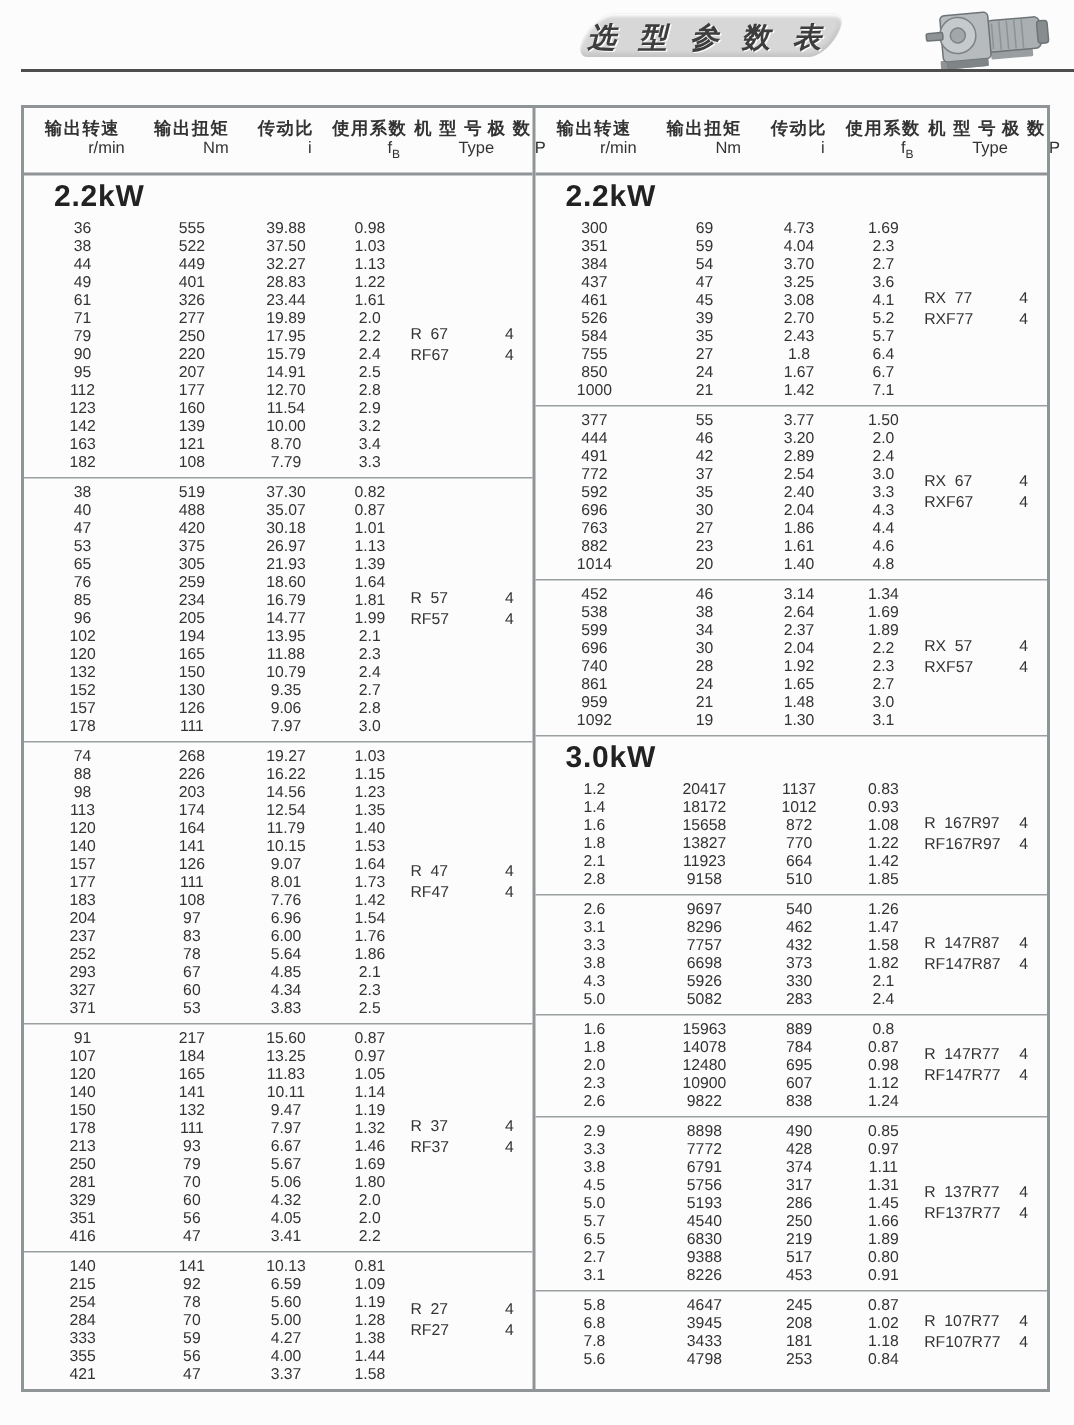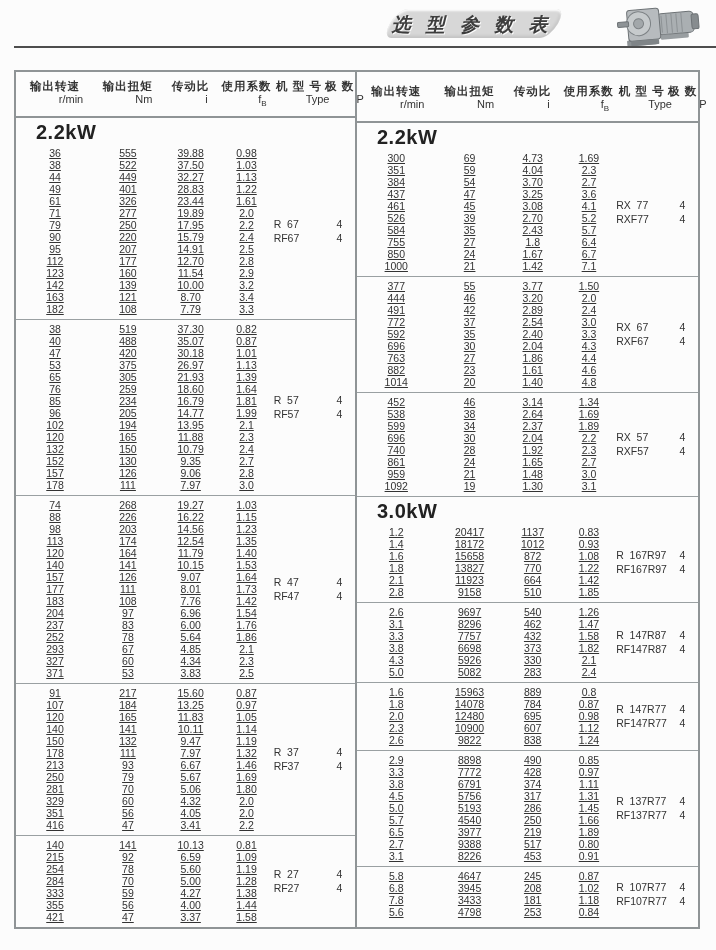--- a/index.html
+++ b/index.html
@@ -26,38 +26,38 @@
   }
   .motor-img{position:absolute;left:612px;top:2px;}
   .top-rule{
     position:absolute;left:14px;right:16px;top:46px;height:0;
     border-top:2px solid #4d4d4d;
   }
   
   .param-table{
     position:absolute;left:14px;top:70px;width:686px;min-height:838px;
     border:2px solid #8f9496;background:#fcfcfc;
-    display:flex;align-items:center;box-sizing:border-box;
+    display:flex;align-items:flex-start;box-sizing:border-box;
   }
   .half-col{width:50%;box-sizing:border-box;display:flex;flex-direction:column;}
   .half-col.left{border-right:2px solid #8f9496;}
   .col-header{
     display:grid;grid-template-columns:23% 20% 17% 16% 15% 9%;
     padding:7px 0 6px 0;border-bottom:2px solid #8f9496;
   }
   .hdr-cell{text-align:center;}
   .hdr-zh{font-size:11.5px;font-weight:bold;letter-spacing:1px;line-height:14px;white-space:nowrap;}
   .hdr-unit{font-size:11px;line-height:13px;margin-left:32px;}
   .hdr-unit sub{font-size:8px;}
   .power-heading{
     font-size:20px;font-weight:bold;color:#222;
     padding:5px 0 2px 20px;line-height:19px;letter-spacing:.5px;
   }
   .block{display:flex;padding:3px 0 4px 0;}
-  .rows-wrap{width:76%;text-decoration:underline;}
+  .rows-wrap{width:76%;}
   .data-row{display:grid;grid-template-columns:30.3% 26.3% 22.4% 21%;}
   .cell{font-size:10.5px;line-height:12px;text-align:center;white-space:nowrap;}
   .models-wrap{width:24%;display:flex;flex-direction:column;justify-content:center;}
   .model-line{display:grid;grid-template-columns:62% 38%;}
   .model-name{font-size:10.5px;line-height:14px;text-align:left;white-space:pre;}
   .model-poles{font-size:10.5px;line-height:14px;text-align:center;}
   .block-sep{border-top:1.5px solid #9aa0a2;height:0;margin:0;}
 </style>
 </head>
 <body>
@@ -982,21 +982,21 @@
               <div class="cell">1.45</div>
             </div>
             <div class="data-row">
               <div class="cell">5.7</div>
               <div class="cell">4540</div>
               <div class="cell">250</div>
               <div class="cell">1.66</div>
             </div>
             <div class="data-row">
               <div class="cell">6.5</div>
-              <div class="cell">3977</div>
+              <div class="cell">6830</div>
               <div class="cell">219</div>
               <div class="cell">1.89</div>
             </div>
             <div class="data-row">
               <div class="cell">2.7</div>
               <div class="cell">9388</div>
               <div class="cell">517</div>
               <div class="cell">0.80</div>
             </div>
             <div class="data-row">

